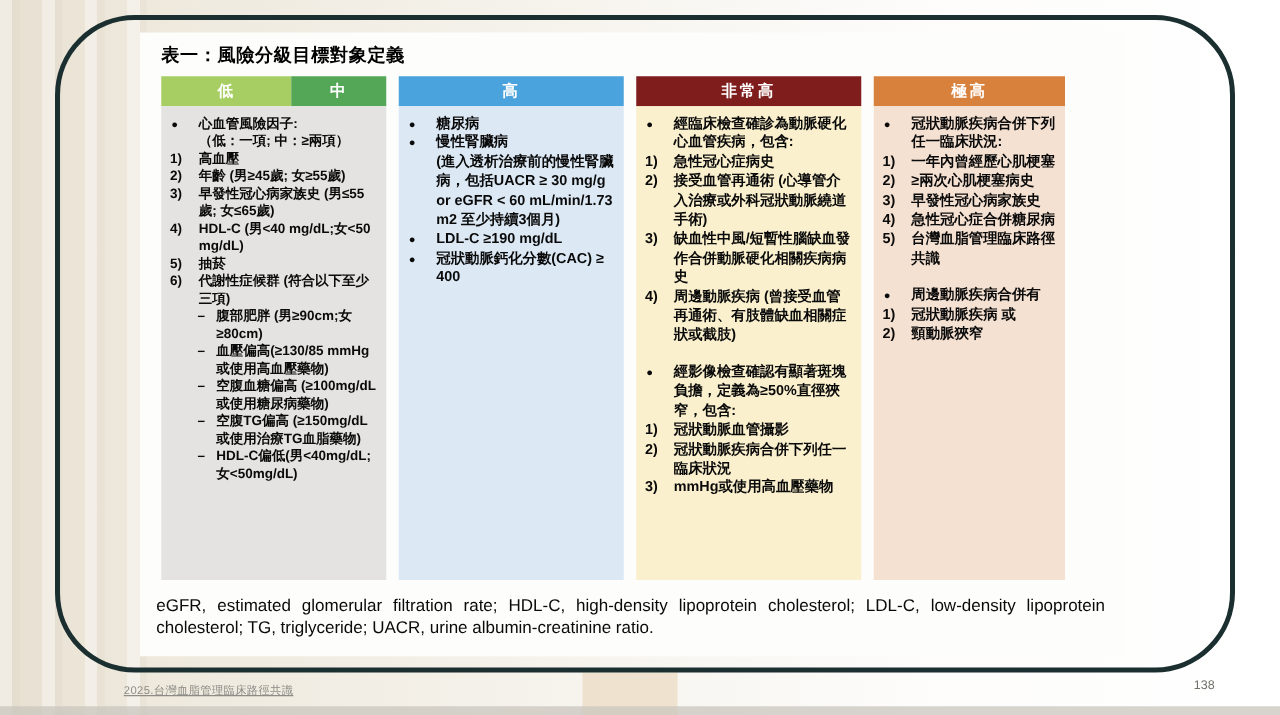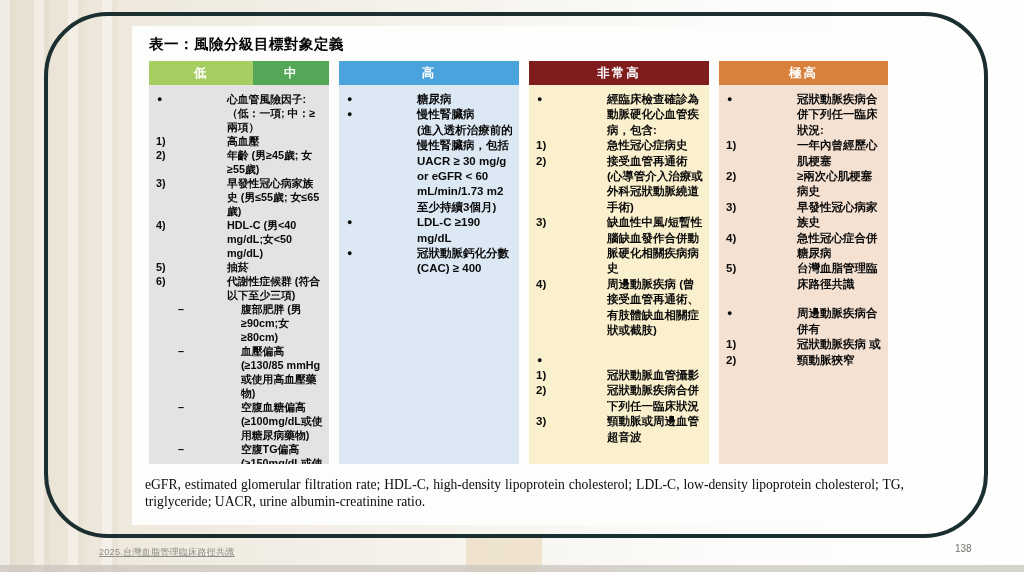--- a/index.html
+++ b/index.html
@@ -12,41 +12,41 @@
   .photo-streaks { position:absolute; left:0; top:0; width:135px; height:572px; opacity:.5;
     background:repeating-linear-gradient(90deg, rgba(255,255,255,.75) 0 10px, rgba(214,205,188,.35) 10px 16px, rgba(255,255,255,0) 16px 34px); }
   .floor-band { position:absolute; left:0; bottom:0; width:1024px; height:7px; background:#c9c6be; opacity:.75; }
   .beam { position:absolute; left:466px; top:538px; width:76px; height:34px; background:#ead9bd; opacity:.65; }
 
   
   .frame { position:absolute; left:44px; top:12px; width:944px; height:526px;
     border:4px solid #1b2f31; border-radius:64px; background:transparent; }
 
   
-  .panel { position:absolute; left:132px; top:26px; width:786px; height:499px; background:#fdfdfc; }
+  .panel { position:absolute; left:112px; top:26px; width:786px; height:499px; background:#fdfdfc; }
   .title { margin:9px 0 7px 17px; font-size:14.5px; font-weight:bold; color:#000; letter-spacing:.5px; }
 
   .table { display:flex; margin-left:17px; gap:10px; }
   .col { width:180px; flex:none; display:flex; flex-direction:column; }
-  .col:last-child { width:169px; }
+  .col:last-child { width:153px; }
   .col-headers { display:flex; height:24px; }
   .hdr { display:flex; align-items:center; justify-content:center; color:#fff; font-weight:bold; font-size:12.5px; letter-spacing:2px; }
   .col-body { height:379px; padding:7px 5px 0 5px; overflow:hidden; }
 
   .item { display:flex; font-weight:bold; color:#0a0a0a; font-size:11.5px; line-height:15.4px; }
   .item .m { flex:none; width:25px; padding-left:2px; }
-  .item .t { flex:1; white-space:pre-line;margin-left:48px; }
+  .item .t { flex:1; white-space:pre-line; }
   .item .m.bullet { font-size:9px; line-height:15.4px; padding-left:3px; }
   .col.dense .item { font-size:10.8px; line-height:14px; }
   .col.dense .item .m.bullet { line-height:14px; }
   .item.sub { margin-left:22px; font-size:10.3px; line-height:13.6px; }
   .item.sub .m { width:17px; }
   .gap { height:14px; }
 
-  .footnote { margin:12px 14px 0 13px; font-family:Liberation Serif, serif; font-size:13.6px; line-height:17px; color:#0a0a0a; text-align:justify; }
+  .footnote { margin:12px 14px 0 13px; font-family:Liberation Sans, sans-serif; font-size:13.6px; line-height:17px; color:#0a0a0a; text-align:justify; }
 
   .footer-src { position:absolute; left:99px; top:546px; font-size:9px; color:#8d8c86; letter-spacing:.3px;text-decoration:underline; }
   .footer-page { position:absolute; left:955px; top:543px; font-size:10px; color:#71716b; }
 </style>
 </head>
 <body>
 
 <div class="stage">
   <div class="photo-bg"></div>
   <div class="photo-streaks"></div>
@@ -160,32 +160,33 @@
               <span class="m">3)</span>
               <span class="t">缺血性中風/短暫性腦缺血發作合併動脈硬化相關疾病病史</span>
             </div>
             <div class="item">
               <span class="m">4)</span>
               <span class="t">周邊動脈疾病 (曾接受血管再通術、有肢體缺血相關症狀或截肢)</span>
             </div>
             <div class="gap"></div>
             <div class="item">
               <span class="m bullet">●</span>
+              <span class="t">經影像檢查確認有顯著斑塊負擔，定義為≥50%直徑狹窄，包含:</span>
             </div>
             <div class="item">
               <span class="m">1)</span>
               <span class="t">冠狀動脈血管攝影</span>
             </div>
             <div class="item">
               <span class="m">2)</span>
               <span class="t">冠狀動脈疾病合併下列任一臨床狀況</span>
             </div>
             <div class="item">
               <span class="m">3)</span>
-              <span class="t">頸動脈或周邊血管超音波</span>
+              <span class="t">mmHg或使用高血壓藥物</span>
             </div>
           </div>
         </div>
         <div class="col">
           <div class="col-headers">
             <div class="hdr" style="flex: 100 1 0%; background: rgb(216, 129, 60);">極高</div>
           </div>
           <div class="col-body" style="background: rgb(245, 225, 210);">
             <div class="item">
               <span class="m bullet">●</span>

